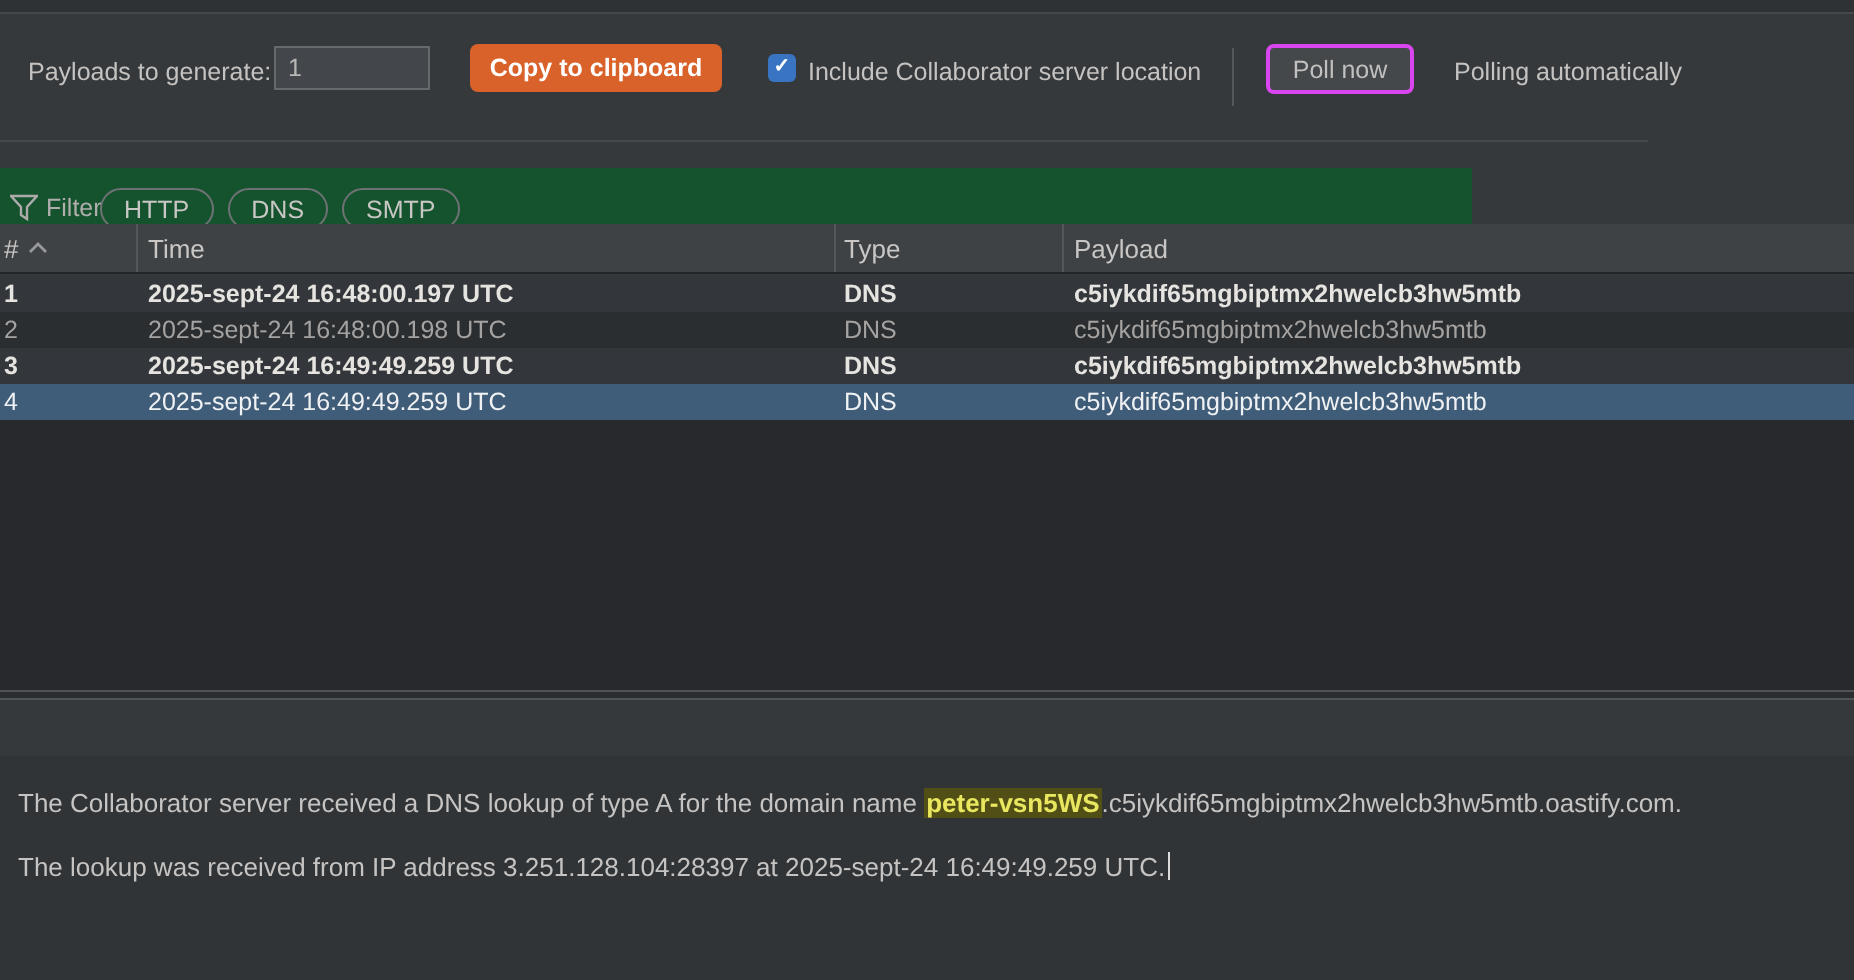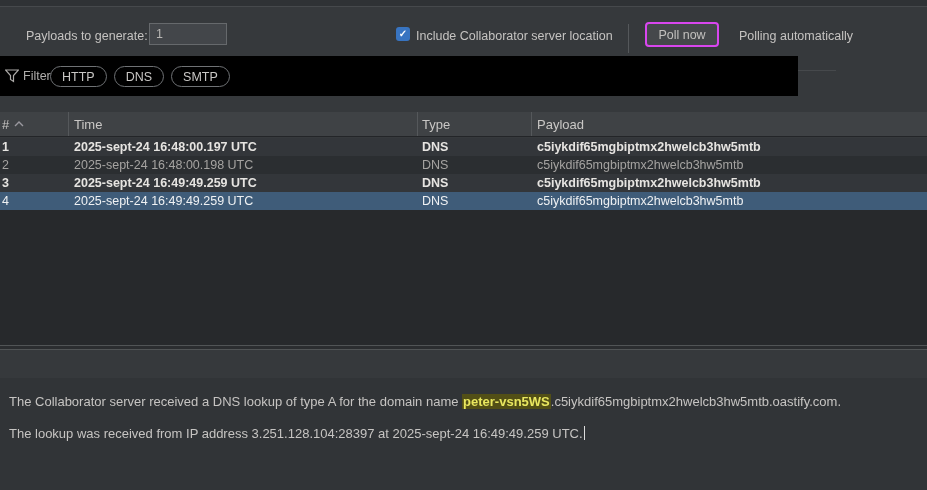--- a/index.html
+++ b/index.html
@@ -8,21 +8,21 @@
     font-family:"Liberation Sans", sans-serif;
     background:#36393c; color:#c6c4c2; position:relative;
   }
   #app { position:absolute; inset:0; }
 
   
   .top-strip { position:absolute; left:0; top:0; width:927px; height:7px;
     background:#2f3235; border-bottom:1px solid #46494c; }
 
   
-  .toolbar { position:absolute; left:12px; top:8px; width:824px; height:63px;
+  .toolbar { position:absolute; left:0; top:8px; width:824px; height:63px;
     background:#36393c; border-bottom:1px solid #46494c; font-size:12.5px; }
   .toolbar .lbl { position:absolute; top:21px; color:#c5c3c1; white-space:nowrap; }
   .payloads-label { left:14px; }
   .payloads-input { position:absolute; left:137px; top:15px; width:78px; height:22px;
     background:#43464a; border:1px solid #66696c; color:#b8b6b4;
     padding:0 6px; font-size:12.5px; font-family:"Liberation Sans",sans-serif; outline:none; }
   .copy-btn { position:absolute; left:235px; top:14px; width:126px; height:24px;
     background:#d9622b; border:none; border-radius:4px; color:#ffffff;
     font-weight:bold; font-size:12.5px; font-family:"Liberation Sans",sans-serif; cursor:pointer; }
   .checkbox { position:absolute; left:384px; top:19px; width:14px; height:14px;
@@ -30,22 +30,22 @@
     justify-content:center; cursor:pointer; }
   .checkbox .check-icon { color:#fff; font-size:10px; line-height:10px; font-weight:bold; }
   .include-label { left:404px; }
   .v-divider { position:absolute; left:616px; top:16px; width:1px; height:29px; background:#55585b; }
   .poll-btn { position:absolute; left:633px; top:14px; width:74px; height:25px;
     background:#45484b; border:2px solid #d946ef; border-radius:4px; color:#c2c0be;
     font-size:12.5px; font-family:"Liberation Sans",sans-serif; cursor:pointer; }
   .polling-label { left:727px; }
 
   
-  .filter-bar { position:absolute; left:0; top:56px; width:798px; height:40px;
-    background:#000000; }
+  .filter-bar { position:absolute; left:0; top:84px; width:736px; height:40px;
+    background:#14532d; }
   .funnel { position:absolute; left:5px; top:13px; }
   .filter-label { position:absolute; left:23px; top:13px; font-size:12.5px; color:#b0aeac; }
   .pills { position:absolute; left:50px; top:10px; display:flex; gap:7px; }
   .pill { display:inline-flex; align-items:center; height:21px; padding:0 11px;
     border:1px solid #6f7275; border-radius:11px; background:transparent;
     color:#c9c7c5; font-size:12.5px; font-family:"Liberation Sans",sans-serif; cursor:pointer; }
 
   
   .grid-row { display:grid; grid-template-columns:68px 349px 114px 1fr; width:927px; }
   .table-header { position:absolute; left:0; top:112px; height:25px;
@@ -94,20 +94,21 @@
 </head>
 <body>
 
 <div id="app">
 
   <div class="top-strip"></div>
 
   <div class="toolbar">
     <span class="lbl payloads-label">Payloads to generate:</span>
     <input class="payloads-input" type="text" value="1" style="">
+    <button class="copy-btn">Copy to clipboard</button>
     <span class="checkbox">
       <span class="check-icon">✓</span>
     </span>
     <span class="lbl include-label">Include Collaborator server location</span>
     <div class="v-divider"></div>
     <button class="poll-btn">Poll now</button>
     <span class="lbl polling-label">Polling automatically</span>
   </div>
 
   <div class="filter-bar">

